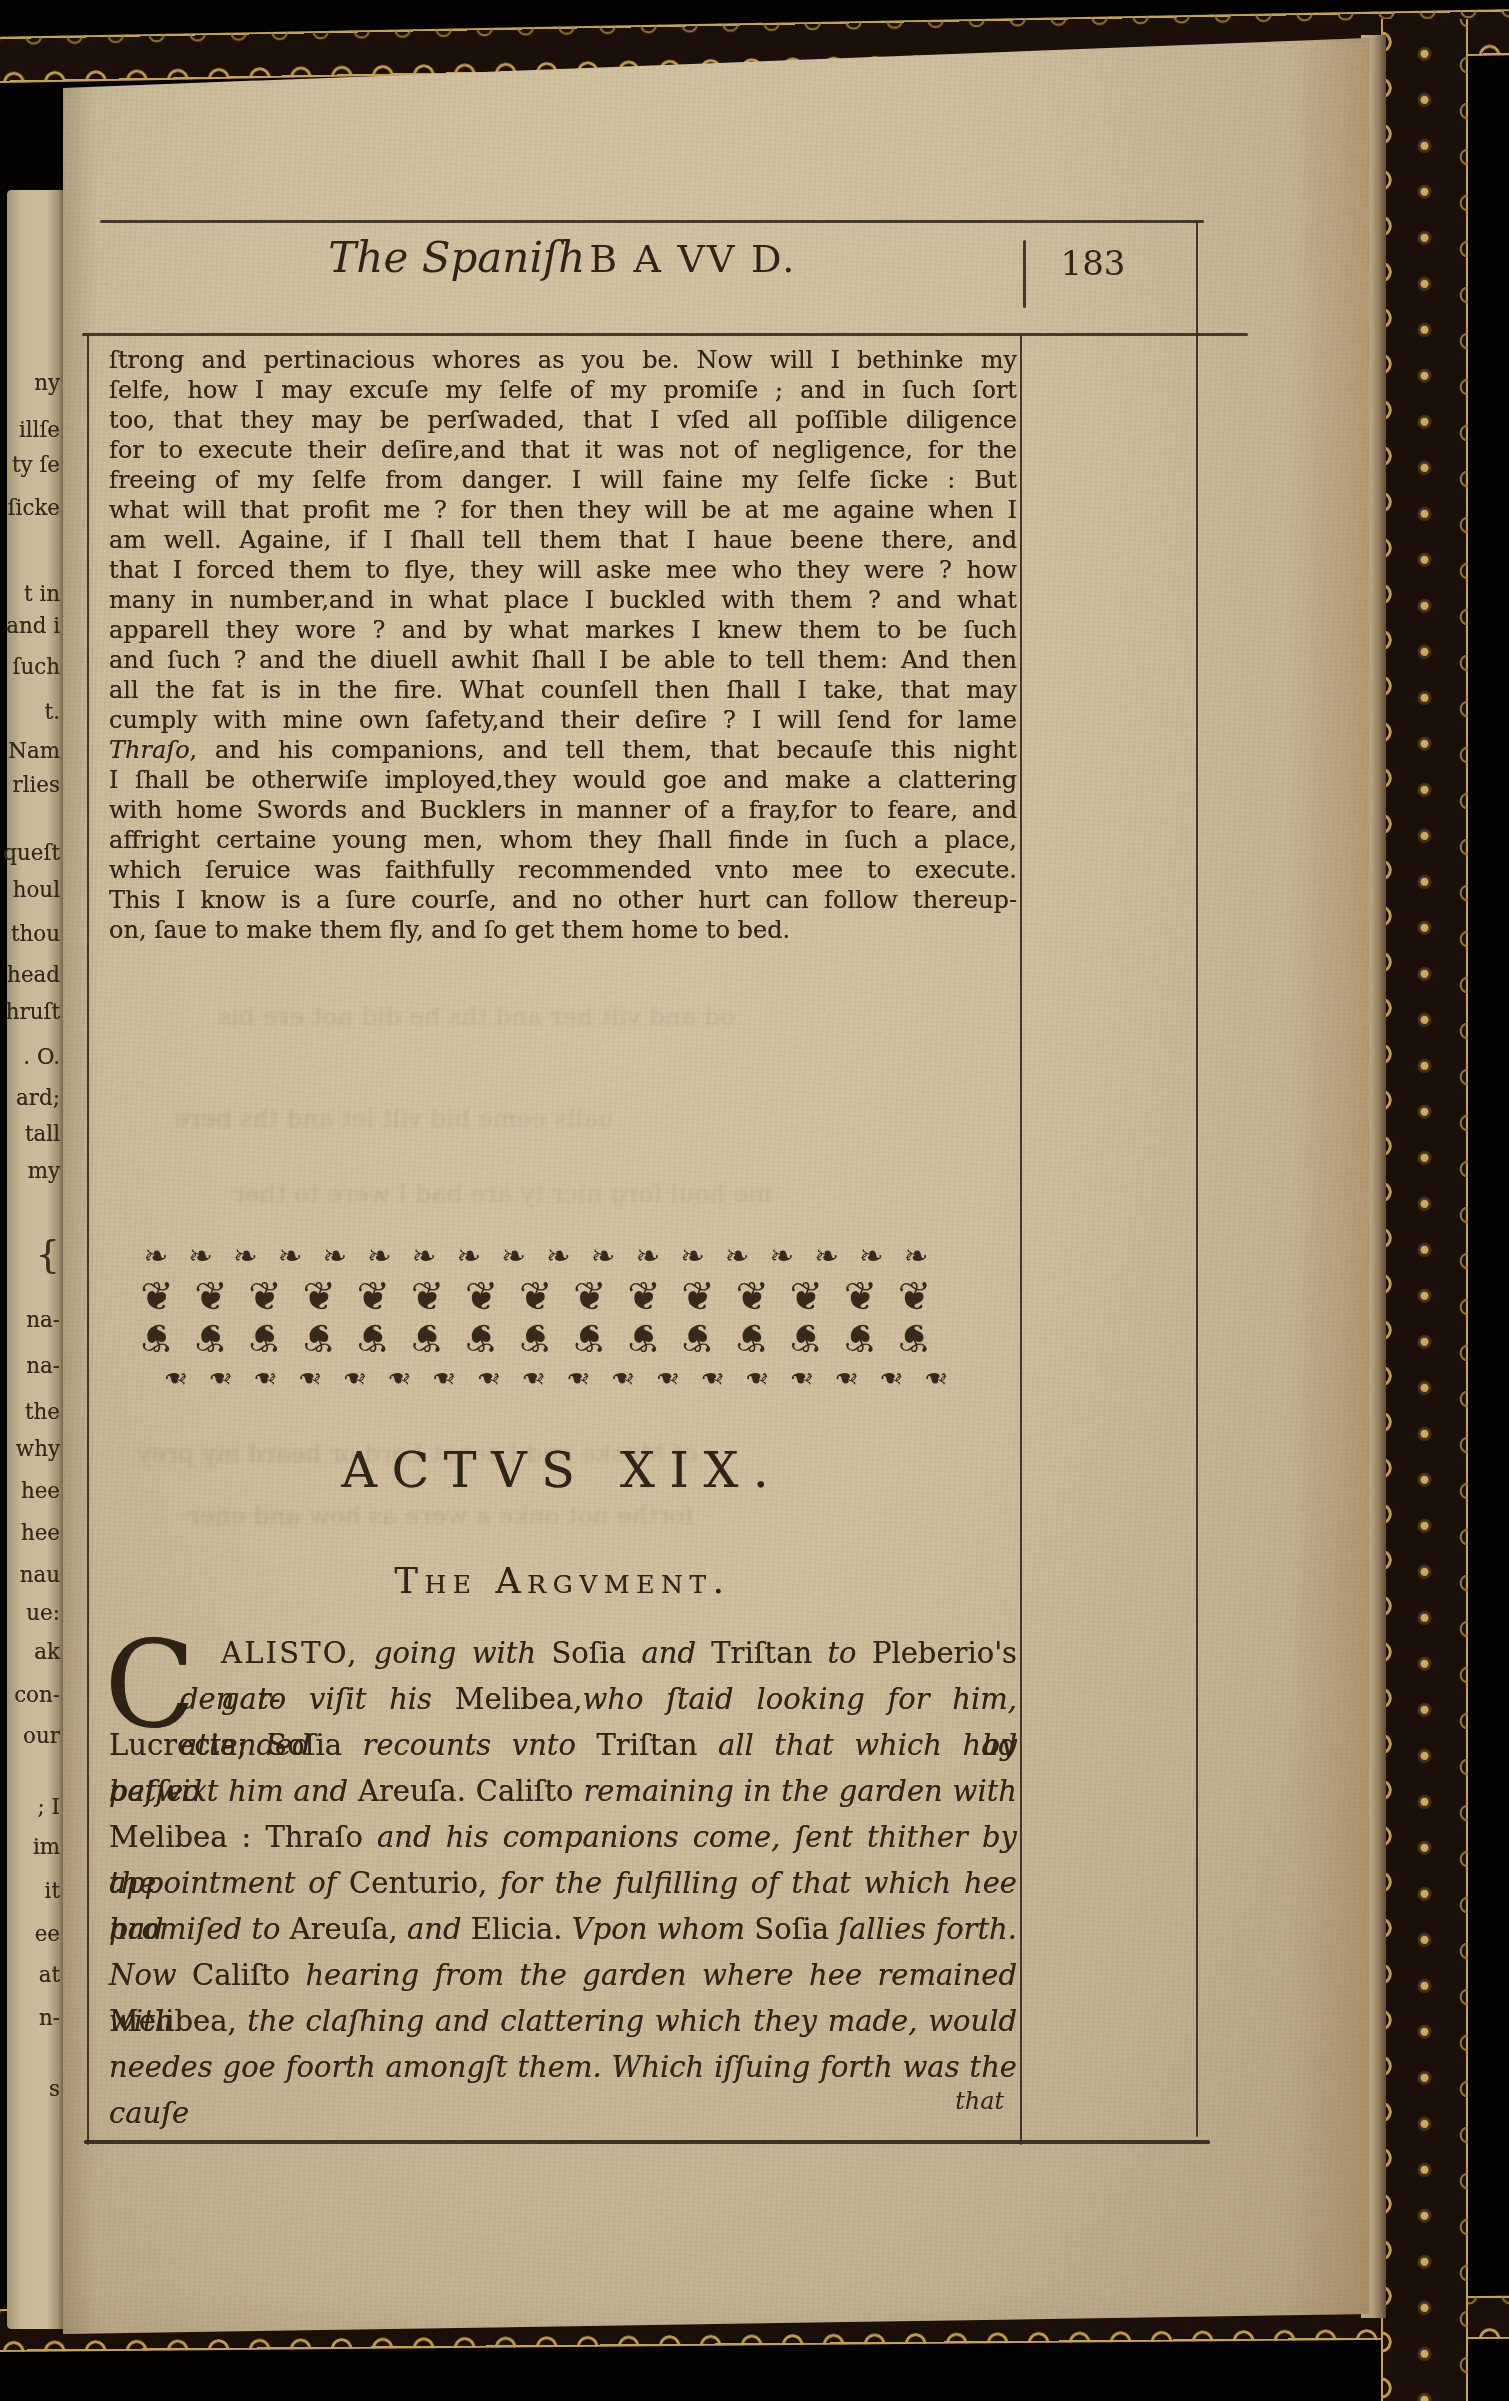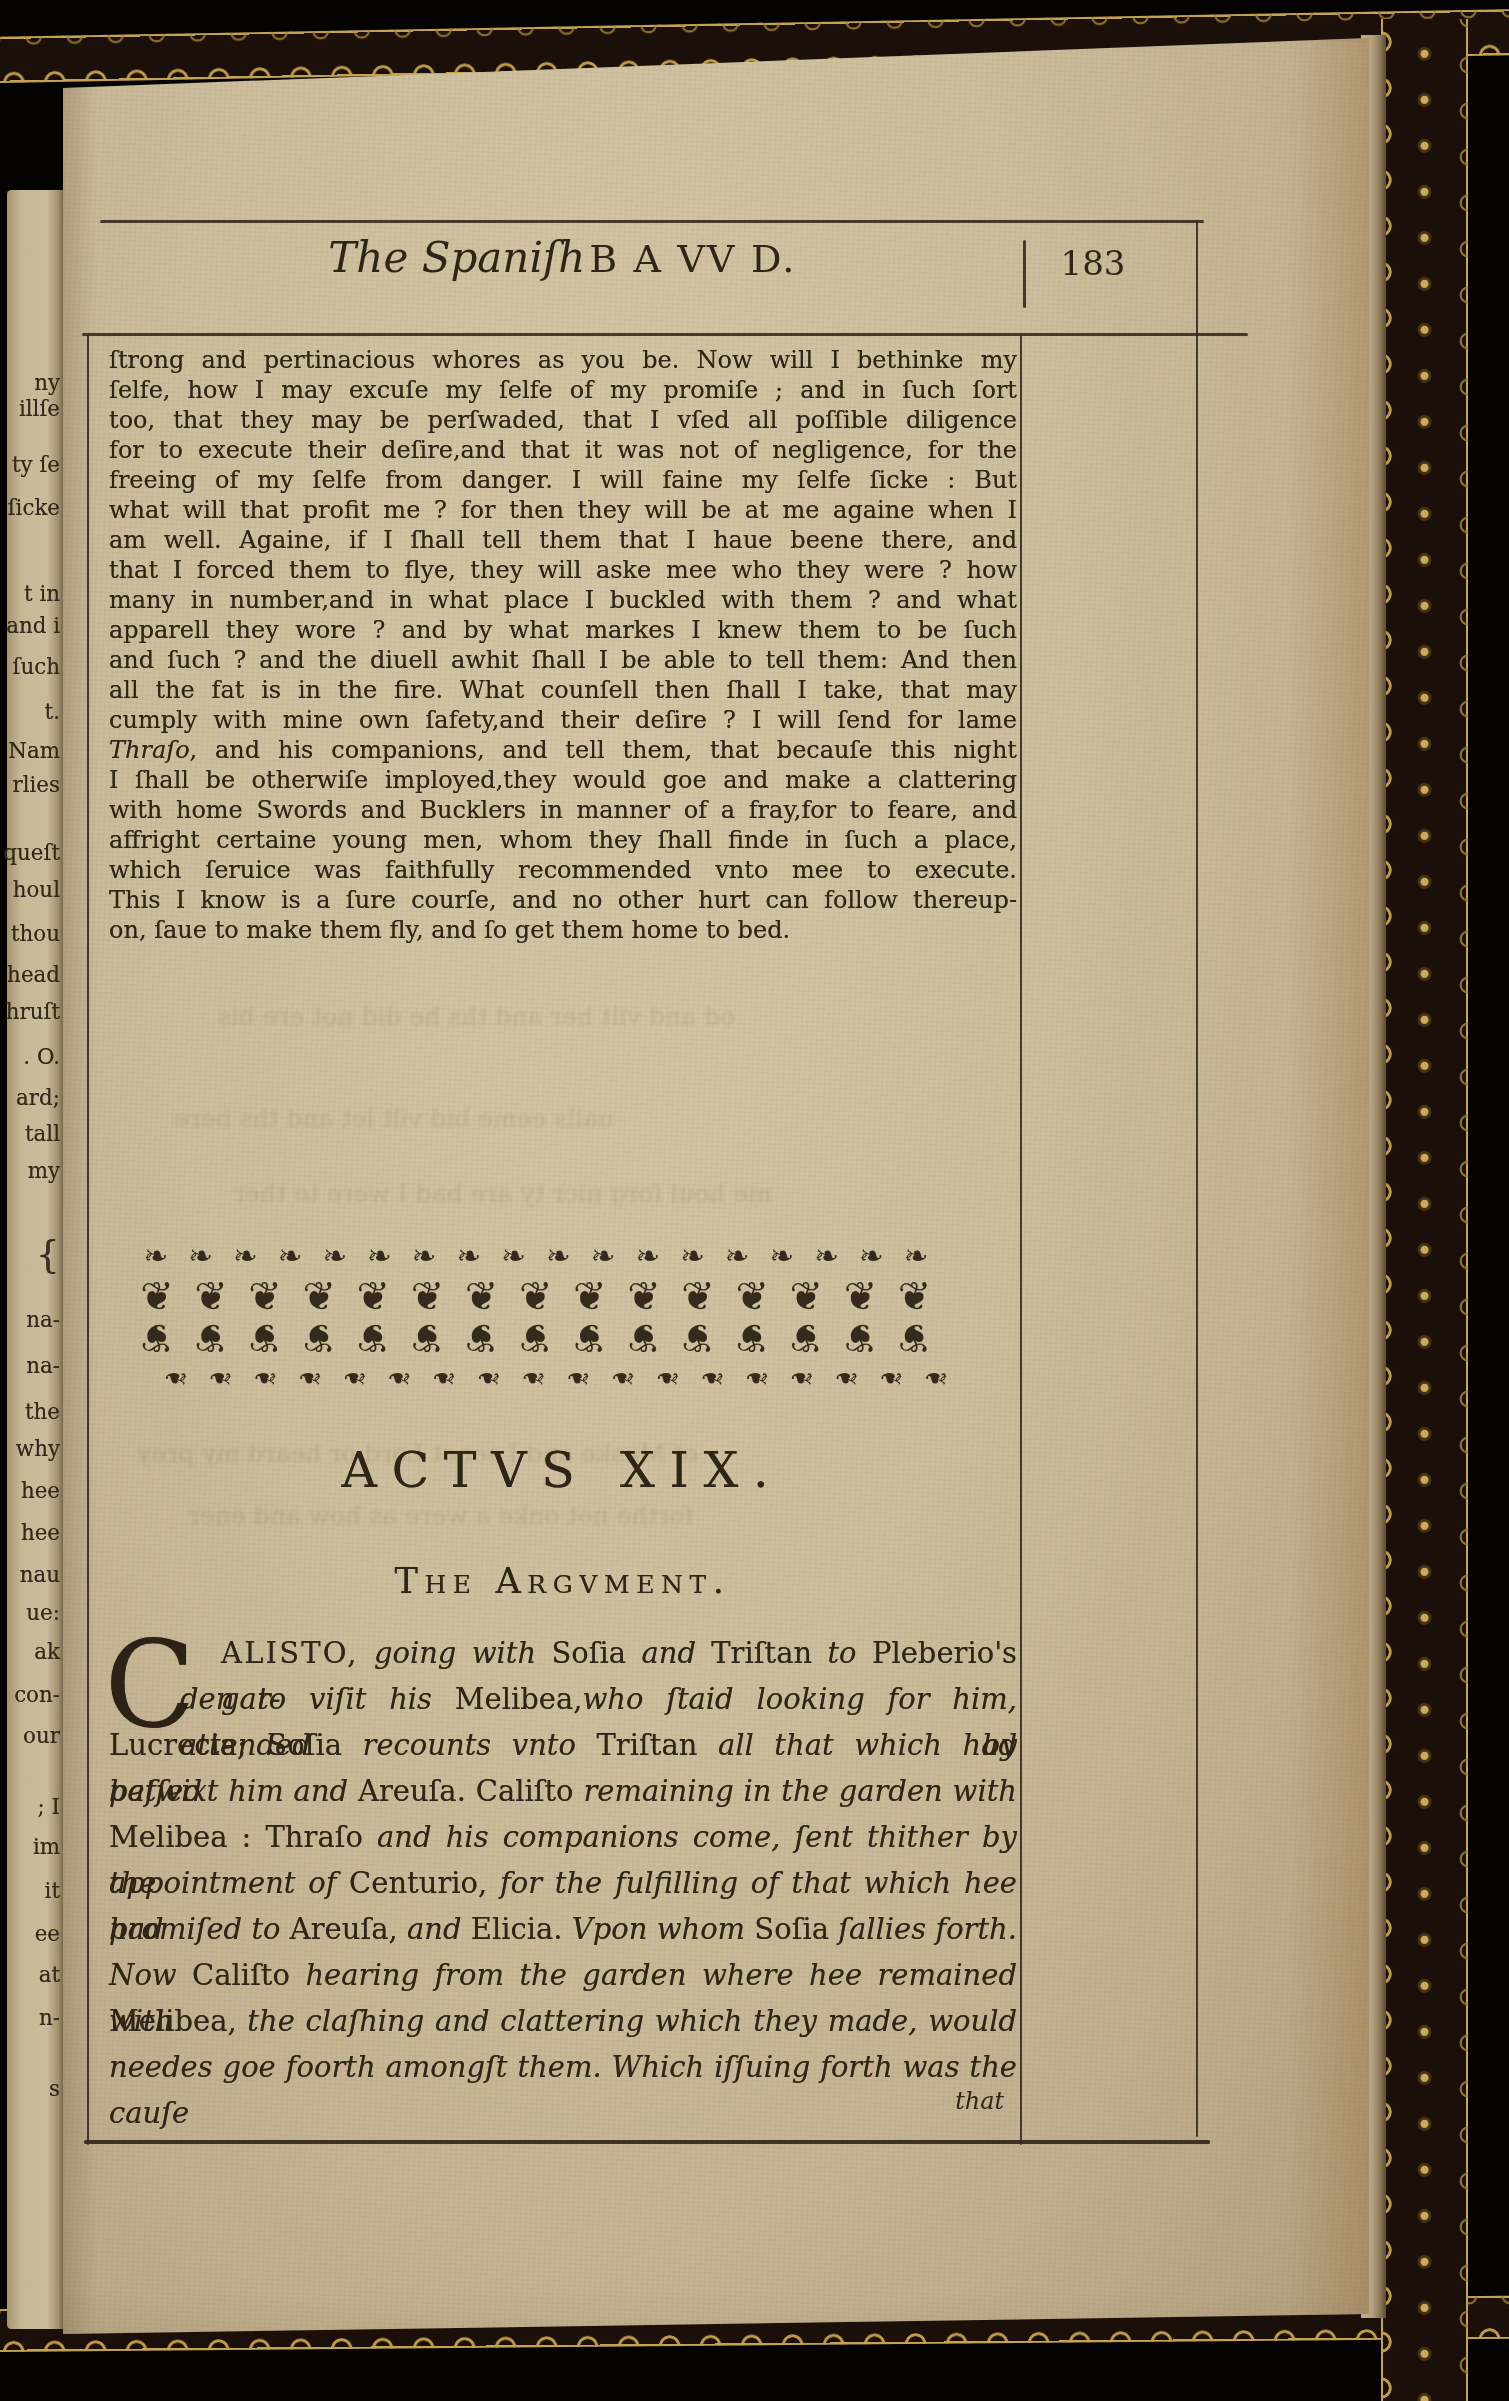--- a/index.html
+++ b/index.html
@@ -110,21 +110,21 @@
 
 <div id="scene">
 
   <div id="gilt-top" class="gilt gilt-h"></div>
   <div id="gilt-bottom" class="gilt gilt-h"></div>
   <div id="gilt-right" class="gilt"></div>
   <div id="fore-edge"></div>
 
   <div id="prev-page">
       <span class="frag" style="top: 180px;">ny</span>
-      <span class="frag" style="top: 206px; margin-left: 6px;">illſe</span>
+      <span class="frag" style="top: 227px; margin-left: 6px;">illſe</span>
       <span class="frag" style="top: 262px;">ty ſe</span>
       <span class="frag" style="top: 305px;">ſicke</span>
       <span class="frag" style="top: 391px;">t in</span>
       <span class="frag" style="top: 423px;">and i</span>
       <span class="frag" style="top: 464px;">ſuch</span>
       <span class="frag" style="top: 509px;">t.</span>
       <span class="frag" style="top: 548px;">Nam</span>
       <span class="frag" style="top: 582px;">rlies</span>
       <span class="frag" style="top: 650px;">queſt</span>
       <span class="frag" style="top: 687px;">houl</span>

